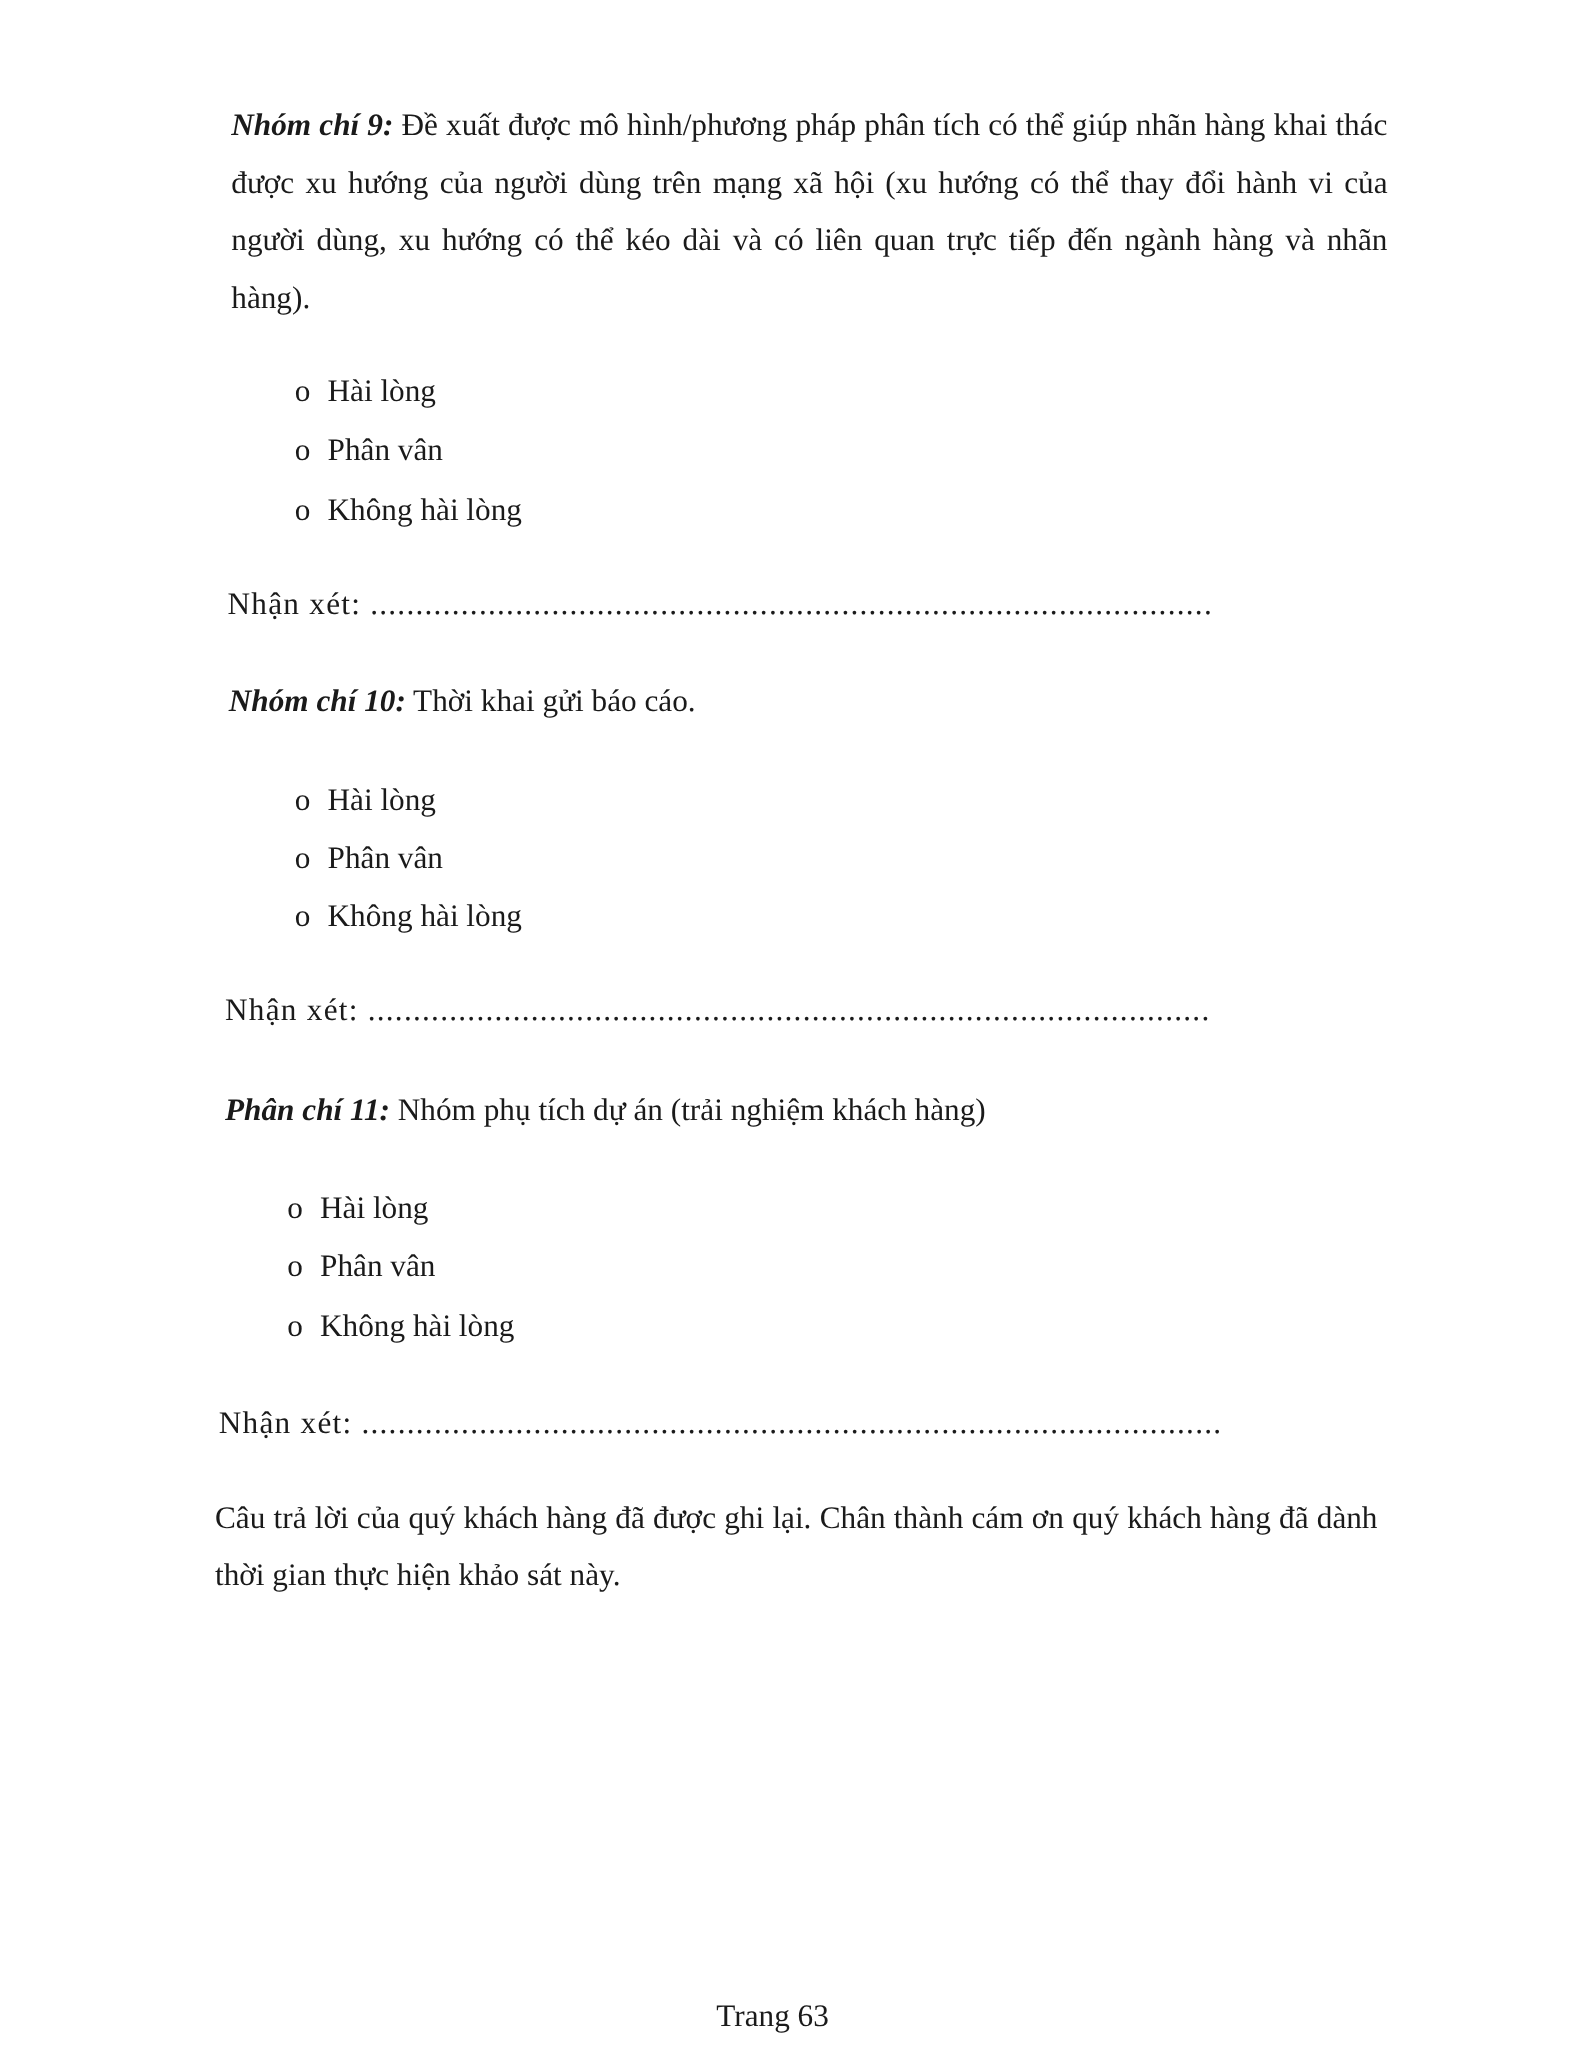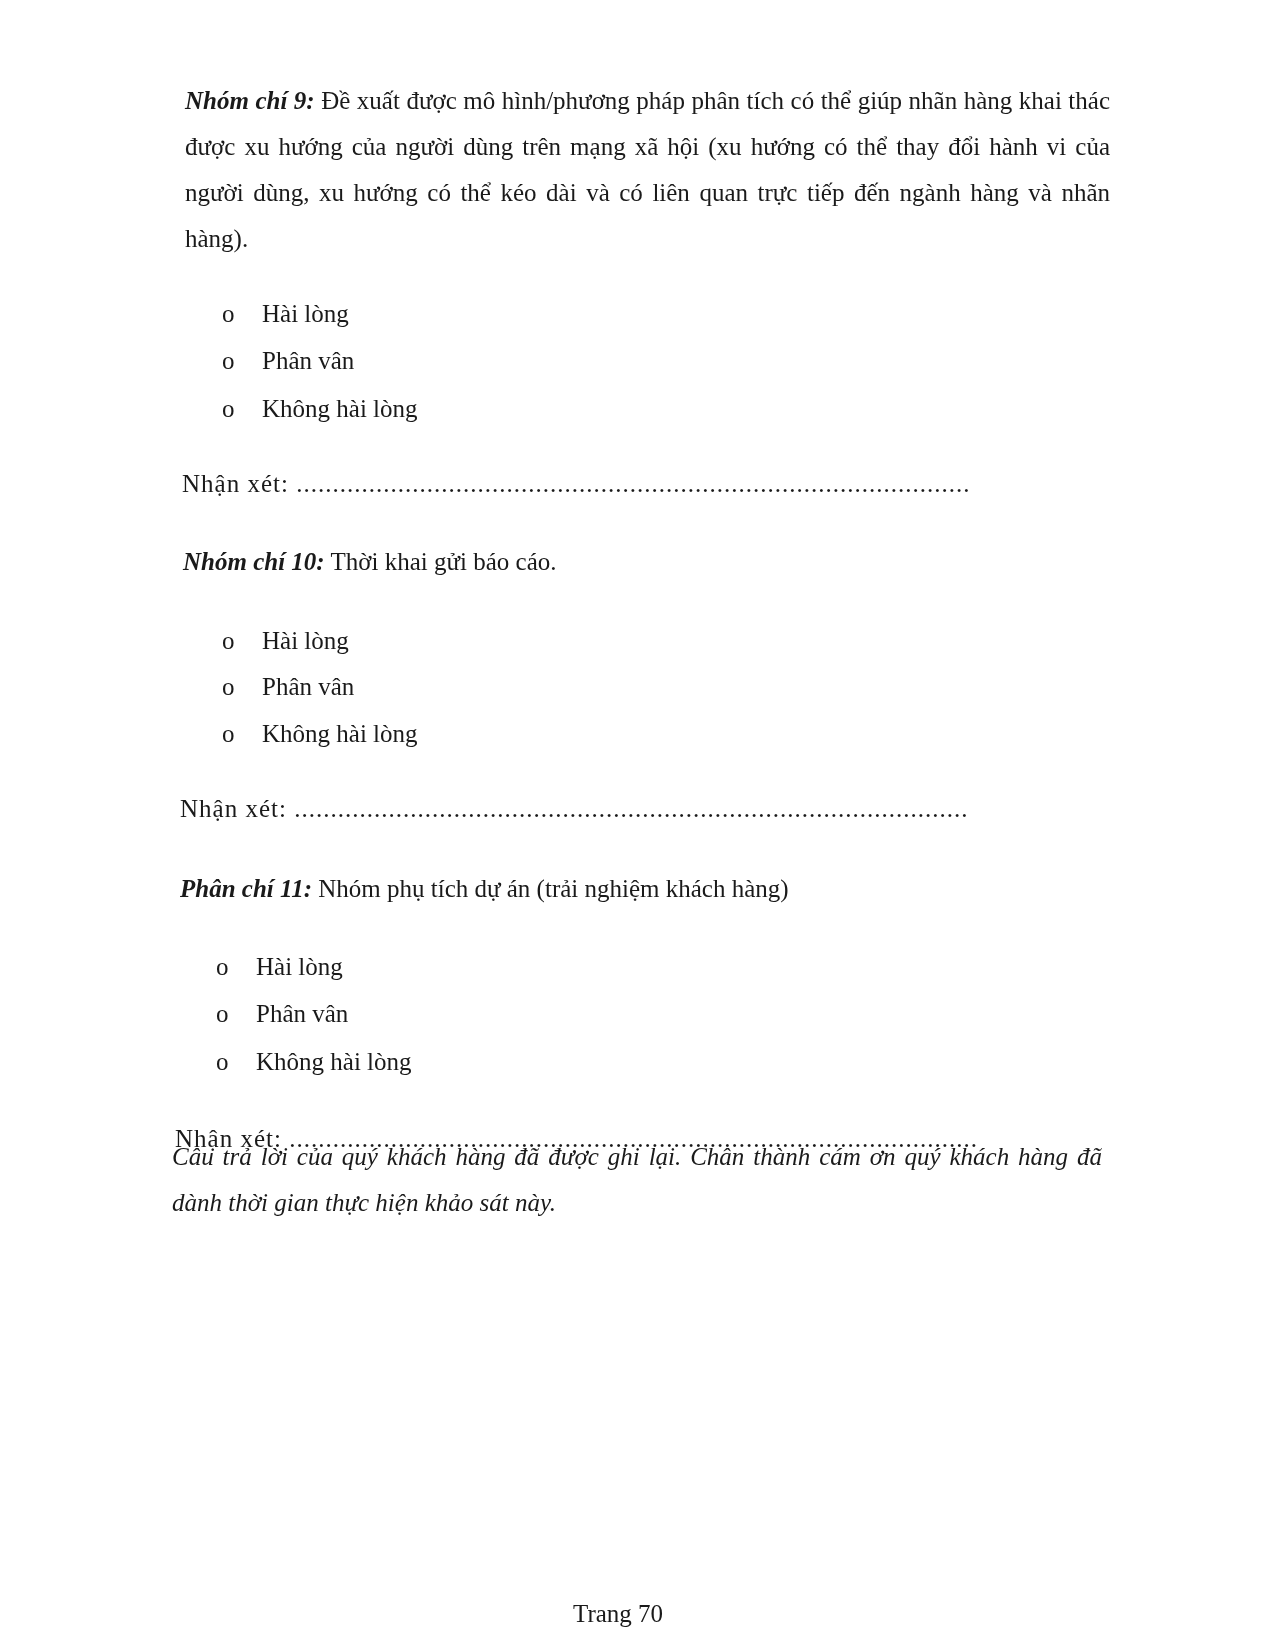--- a/index.html
+++ b/index.html
@@ -1,21 +1,21 @@
 <!DOCTYPE html>
 <html><head>
 <meta charset="utf-8">
 <style>
   html,body{margin:0;padding:0;background:#fff;}
   body{width:1275px;height:1650px;position:relative;overflow:hidden;
        font-family:"Liberation Serif","DejaVu Serif",serif;color:#1a1a1a;font-size:25px;}
   .abs{position:absolute;white-space:nowrap;}
   .crit{font-weight:bold;font-style:italic;}
   .para{position:absolute;left:185px;width:925px;line-height:46px;text-align:justify;}
-  .opt{position:absolute;left:222px;}
+  .opt{position:absolute;left:222px;text-align:center;}
   .bullet{display:inline-block;width:40px;}
   .dots{letter-spacing:1px;}
 </style>
 </head>
 <body>
 
 <div class="para" style="top:78px;"><span class="crit">Nhóm chí 9:</span><span> Đề xuất được mô hình/phương pháp phân tích có thể giúp nhãn hàng khai thác được xu hướng của người dùng trên mạng xã hội (xu hướng có thể thay đổi hành vi của người dùng, xu hướng có thể kéo dài và có liên quan trực tiếp đến ngành hàng và nhãn hàng).</span></div>
 <div class="opt" style="top:300px;"><span class="bullet">o</span><span>Hài lòng</span></div>
 <div class="opt" style="top:347px;"><span class="bullet">o</span><span>Phân vân</span></div>
 <div class="opt" style="top:395px;"><span class="bullet">o</span><span>Không hài lòng</span></div>
@@ -26,15 +26,15 @@
 <div class="opt" style="top:673px;"><span class="bullet">o</span><span>Phân vân</span></div>
 <div class="opt" style="top:720px;"><span class="bullet">o</span><span>Không hài lòng</span></div>
 <div class="abs dots" style="left:180px;top:795px;">Nhận xét: .............................................................................................</div>
 
 <div class="abs" style="left:180px;top:875px;"><span class="crit">Phân chí 11:</span><span> Nhóm phụ tích dự án (trải nghiệm khách hàng)</span></div>
 <div class="opt" style="top:953px;left:216px;"><span class="bullet">o</span><span>Hài lòng</span></div>
 <div class="opt" style="top:1000px;left:216px;"><span class="bullet">o</span><span>Phân vân</span></div>
 <div class="opt" style="top:1048px;left:216px;"><span class="bullet">o</span><span>Không hài lòng</span></div>
 <div class="abs dots" style="left:175px;top:1125px;">Nhận xét: ...............................................................................................</div>
 
-<div class="para" style="left:172px;top:1134px;width:930px;font-style:italic;">Câu trả lời của quý khách hàng đã được ghi lại. Chân thành cám ơn quý khách hàng đã dành thời gian thực hiện khảo sát này.</div>
+<div class="para" style="left:172px;top:1192px;width:930px;">Câu trả lời của quý khách hàng đã được ghi lại. Chân thành cám ơn quý khách hàng đã dành thời gian thực hiện khảo sát này.</div>
 
-<div class="abs" style="left:573px;top:1600px;">Trang 70</div>
+<div class="abs" style="left:573px;top:1600px;">Trang 63</div>
 
 </body></html>

